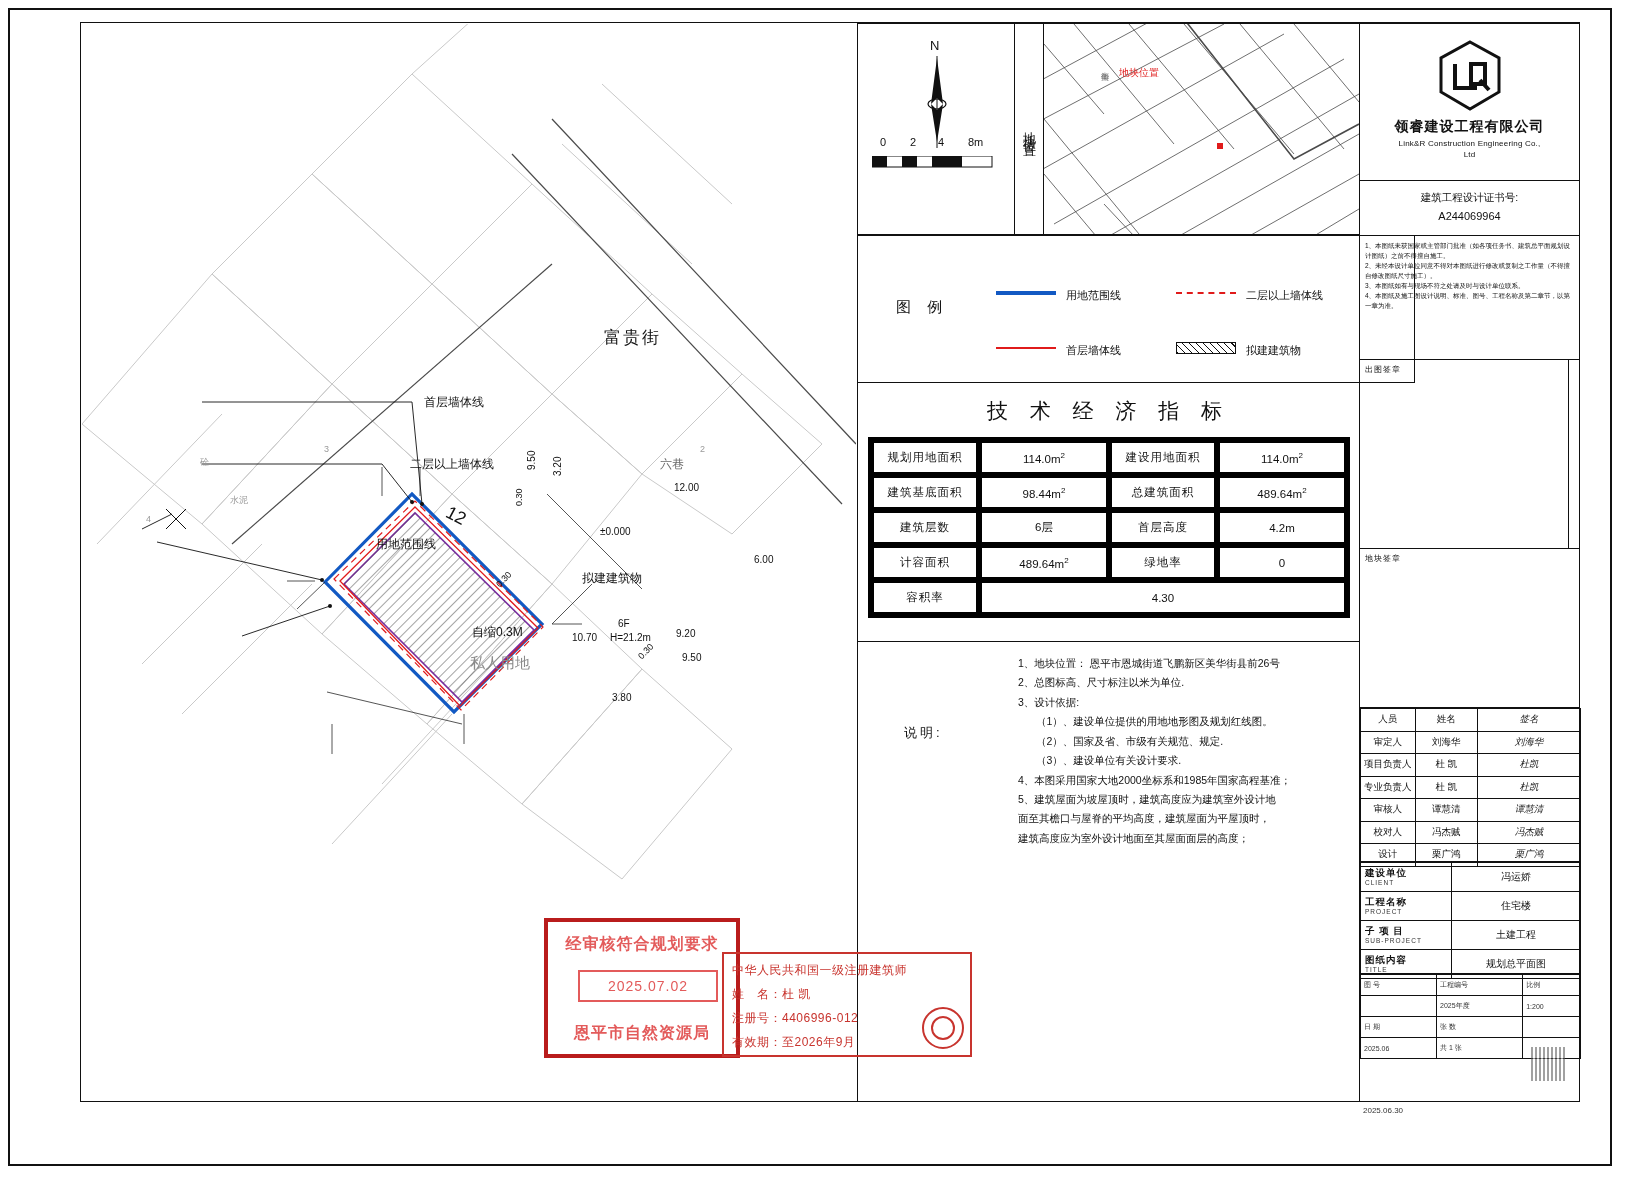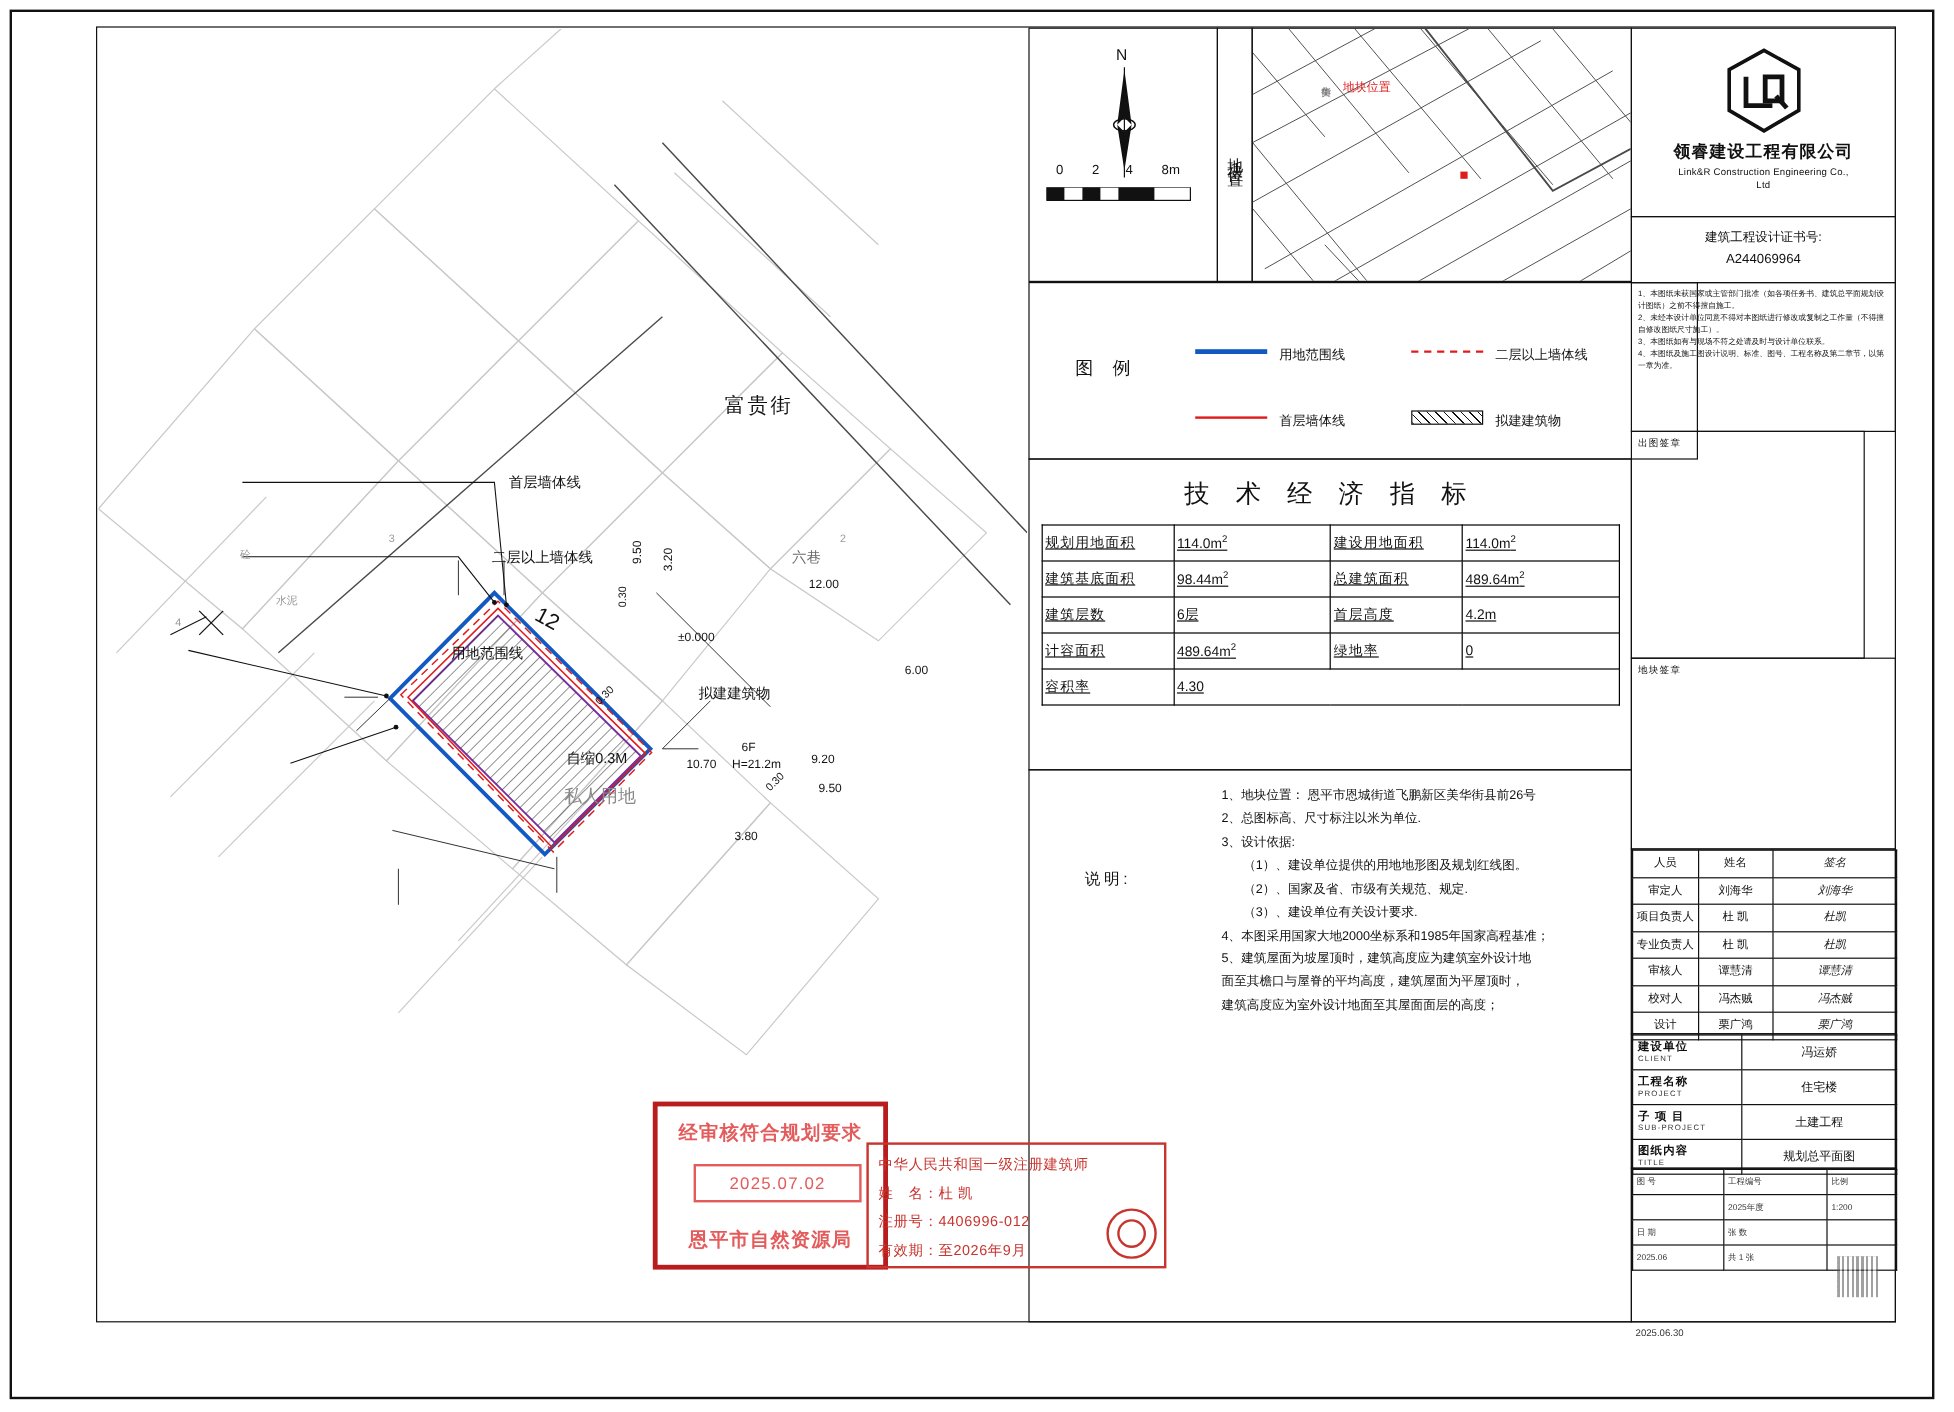--- a/index.html
+++ b/index.html
@@ -22,21 +22,21 @@
 
   .north-box{left:857px;top:23px;width:158px;height:212px;}
   .site-label-box{left:1014px;top:23px;width:30px;height:212px;}
   .locmap-box{left:1043px;top:23px;width:317px;height:212px;}
   .logo-box{left:1359px;top:23px;width:221px;height:158px;}
   .cert-box{left:1359px;top:180px;width:221px;height:56px;}
   .notes-box{left:1359px;top:235px;width:221px;height:125px;}
   .legend-box{left:857px;top:235px;width:558px;height:148px;}
   .tech-box{left:857px;top:382px;width:503px;height:260px;}
   .desc-box{left:857px;top:641px;width:503px;height:461px;}
-  .stamp-right1{left:1359px;top:359px;width:195px;height:190px;}
+  .stamp-right1{left:1359px;top:359px;width:210px;height:190px;}
   .stamp-right2{left:1359px;top:548px;width:221px;height:160px;}
   .signers-box{left:1359px;top:707px;width:221px;height:155px;}
   .client-box{left:1359px;top:861px;width:221px;height:113px;}
   .footer-box{left:1359px;top:973px;width:221px;height:129px;}
 
   .site-label-box .vtext{position:absolute;left:50%;top:50%;transform:translate(-50%,-50%);writing-mode:vertical-rl;font-size:13px;letter-spacing:4px;}
 
   
   .north-n{position:absolute;left:72px;top:14px;font-size:13px;}
   .scale-nums{position:absolute;left:14px;top:112px;font-size:11px;letter-spacing:0;width:130px;}
@@ -50,21 +50,21 @@
   .sw.blue::after{content:"";position:absolute;left:0;top:4px;width:60px;height:4px;background:#1259c3;}
   .sw.red{border:none;background:#fff;}
   .sw.red::after{content:"";position:absolute;left:0;top:5px;width:60px;height:2px;background:#e01b1b;}
   .sw.dashred{border:none;background:#fff;}
   .sw.dashred::after{content:"";position:absolute;left:0;top:5px;width:60px;height:0;border-top:2px dashed #e01b1b;}
   .sw.hatch{background:repeating-linear-gradient(45deg,#111 0 1px,#fff 1px 5px);}
 
   
   .tech-title{position:absolute;left:0;right:0;top:14px;text-align:center;font-size:21px;letter-spacing:8px;}
   table.tech{position:absolute;left:10px;top:54px;width:482px;border-collapse:collapse;font-size:11.5px;}
-  table.tech td{border:1px solid #000000;height:29px;padding:0 2px;text-decoration:underline;}
+  table.tech td{border:6px solid #000000;height:29px;text-align:center;padding:0 2px;}
   td.k{width:110px;letter-spacing:1px;}
   td.v{width:130px;}
   sup{font-size:8px;}
 
   
   .desc-label{position:absolute;left:46px;top:82px;font-size:13px;letter-spacing:3px;}
   .desc-list{position:absolute;left:160px;top:12px;width:330px;font-size:10.5px;line-height:1.85;}
   .desc-list div{white-space:nowrap;}
   .desc-list div.ind{padding-left:18px;}
 
@@ -213,21 +213,21 @@
 
     <div class="street" style="left:522px;top:302px;">富贵街</div>
     <div class="lbl" style="left:578px;top:432px;color:#6b6b6b;">六巷</div>
     <div class="lbl" style="left:388px;top:630px;color:#8a8a8a;font-size:15px;">私人用地</div>
 
     <div class="lbl" style="left:342px;top:370px;">首层墙体线</div>
     <div class="lbl" style="left:328px;top:432px;">二层以上墙体线</div>
     <div class="lbl" style="left:294px;top:512px;">用地范围线</div>
     <div class="lbl" style="left:390px;top:600px;">自缩0.3M</div>
 
-    <div class="lbl sm" style="left:483px;top:502px;">±0.000</div>
+    <div class="lbl sm" style="left:518px;top:502px;">±0.000</div>
     <div class="lbl" style="left:500px;top:546px;">拟建建筑物</div>
     <div class="lbl sm" style="left:536px;top:594px;">6F</div>
     <div class="lbl sm" style="left:528px;top:608px;">H=21.2m</div>
 
     <div class="lbl sm" style="left:444px;top:446px;transform:rotate(-90deg);transform-origin:left top;">9.50</div>
     <div class="lbl sm" style="left:470px;top:452px;transform:rotate(-90deg);transform-origin:left top;">3.20</div>
     <div class="lbl sm" style="left:592px;top:458px;">12.00</div>
     <div class="lbl xs" style="left:432px;top:482px;transform:rotate(-90deg);transform-origin:left top;">0.30</div>
     <div class="lbl sm" style="left:672px;top:530px;">6.00</div>
     <div class="lbl xs" style="left:412px;top:558px;transform:rotate(-45deg);transform-origin:left top;">0.30</div>

